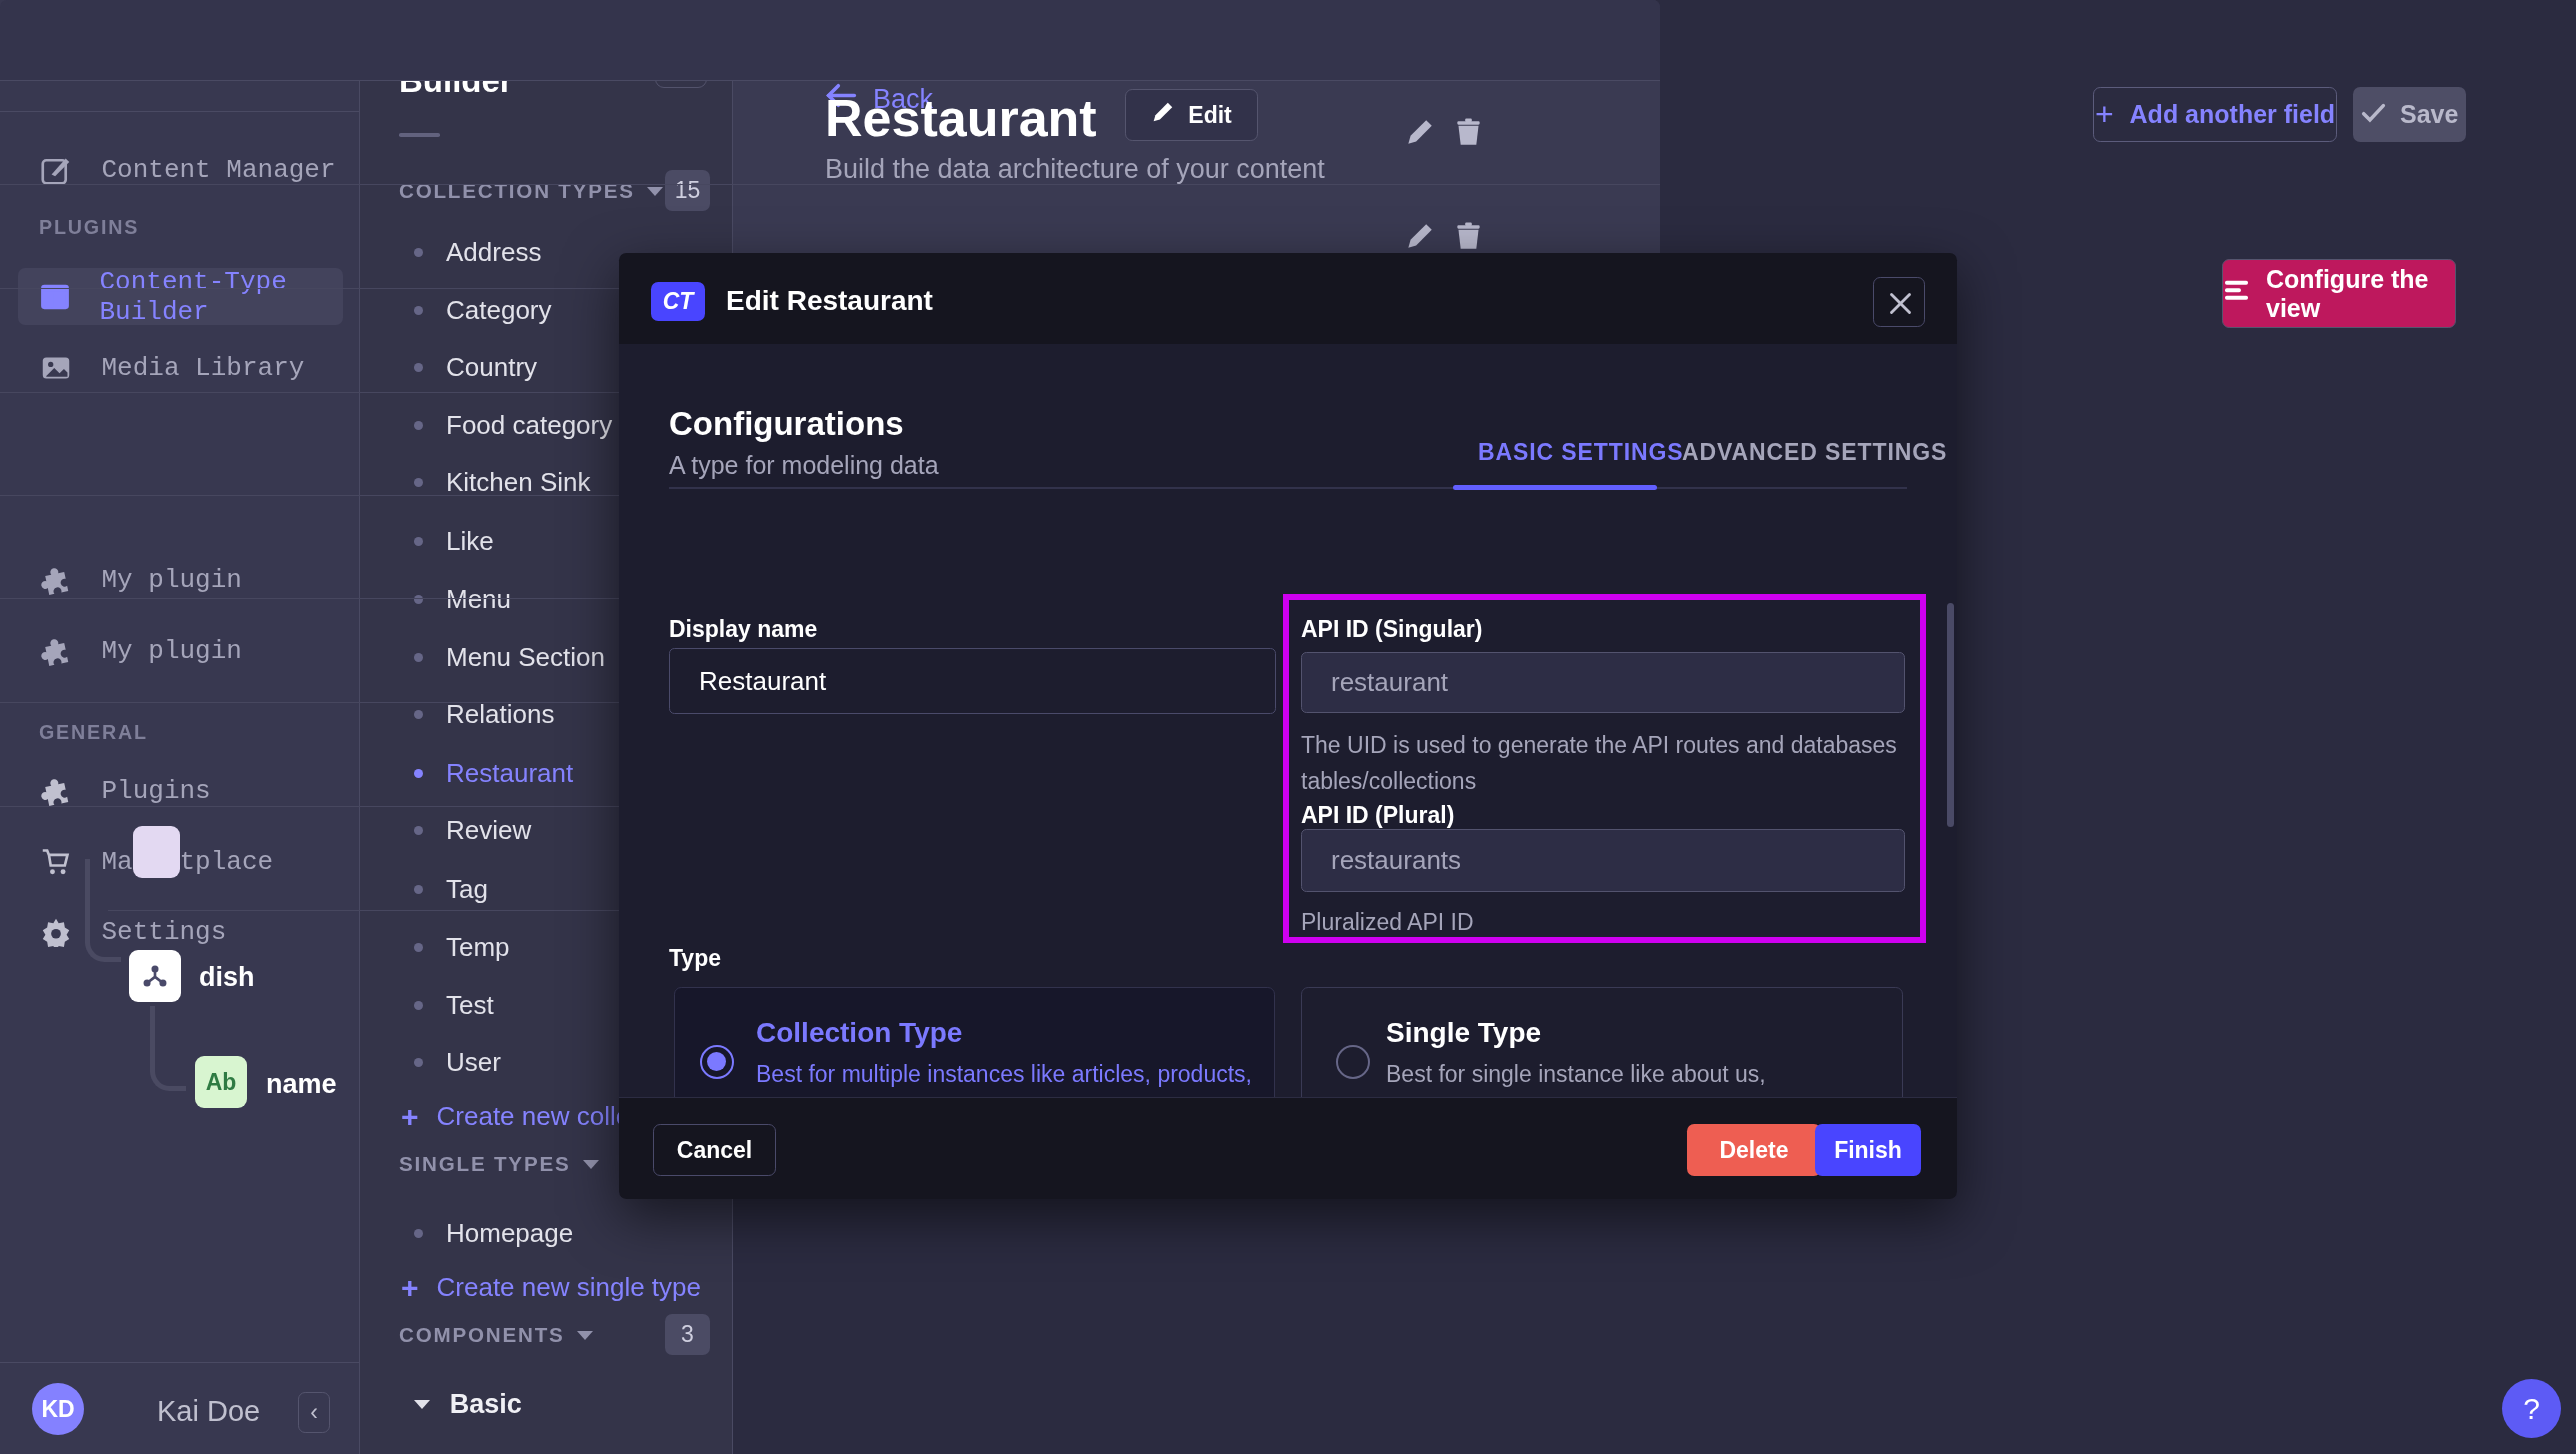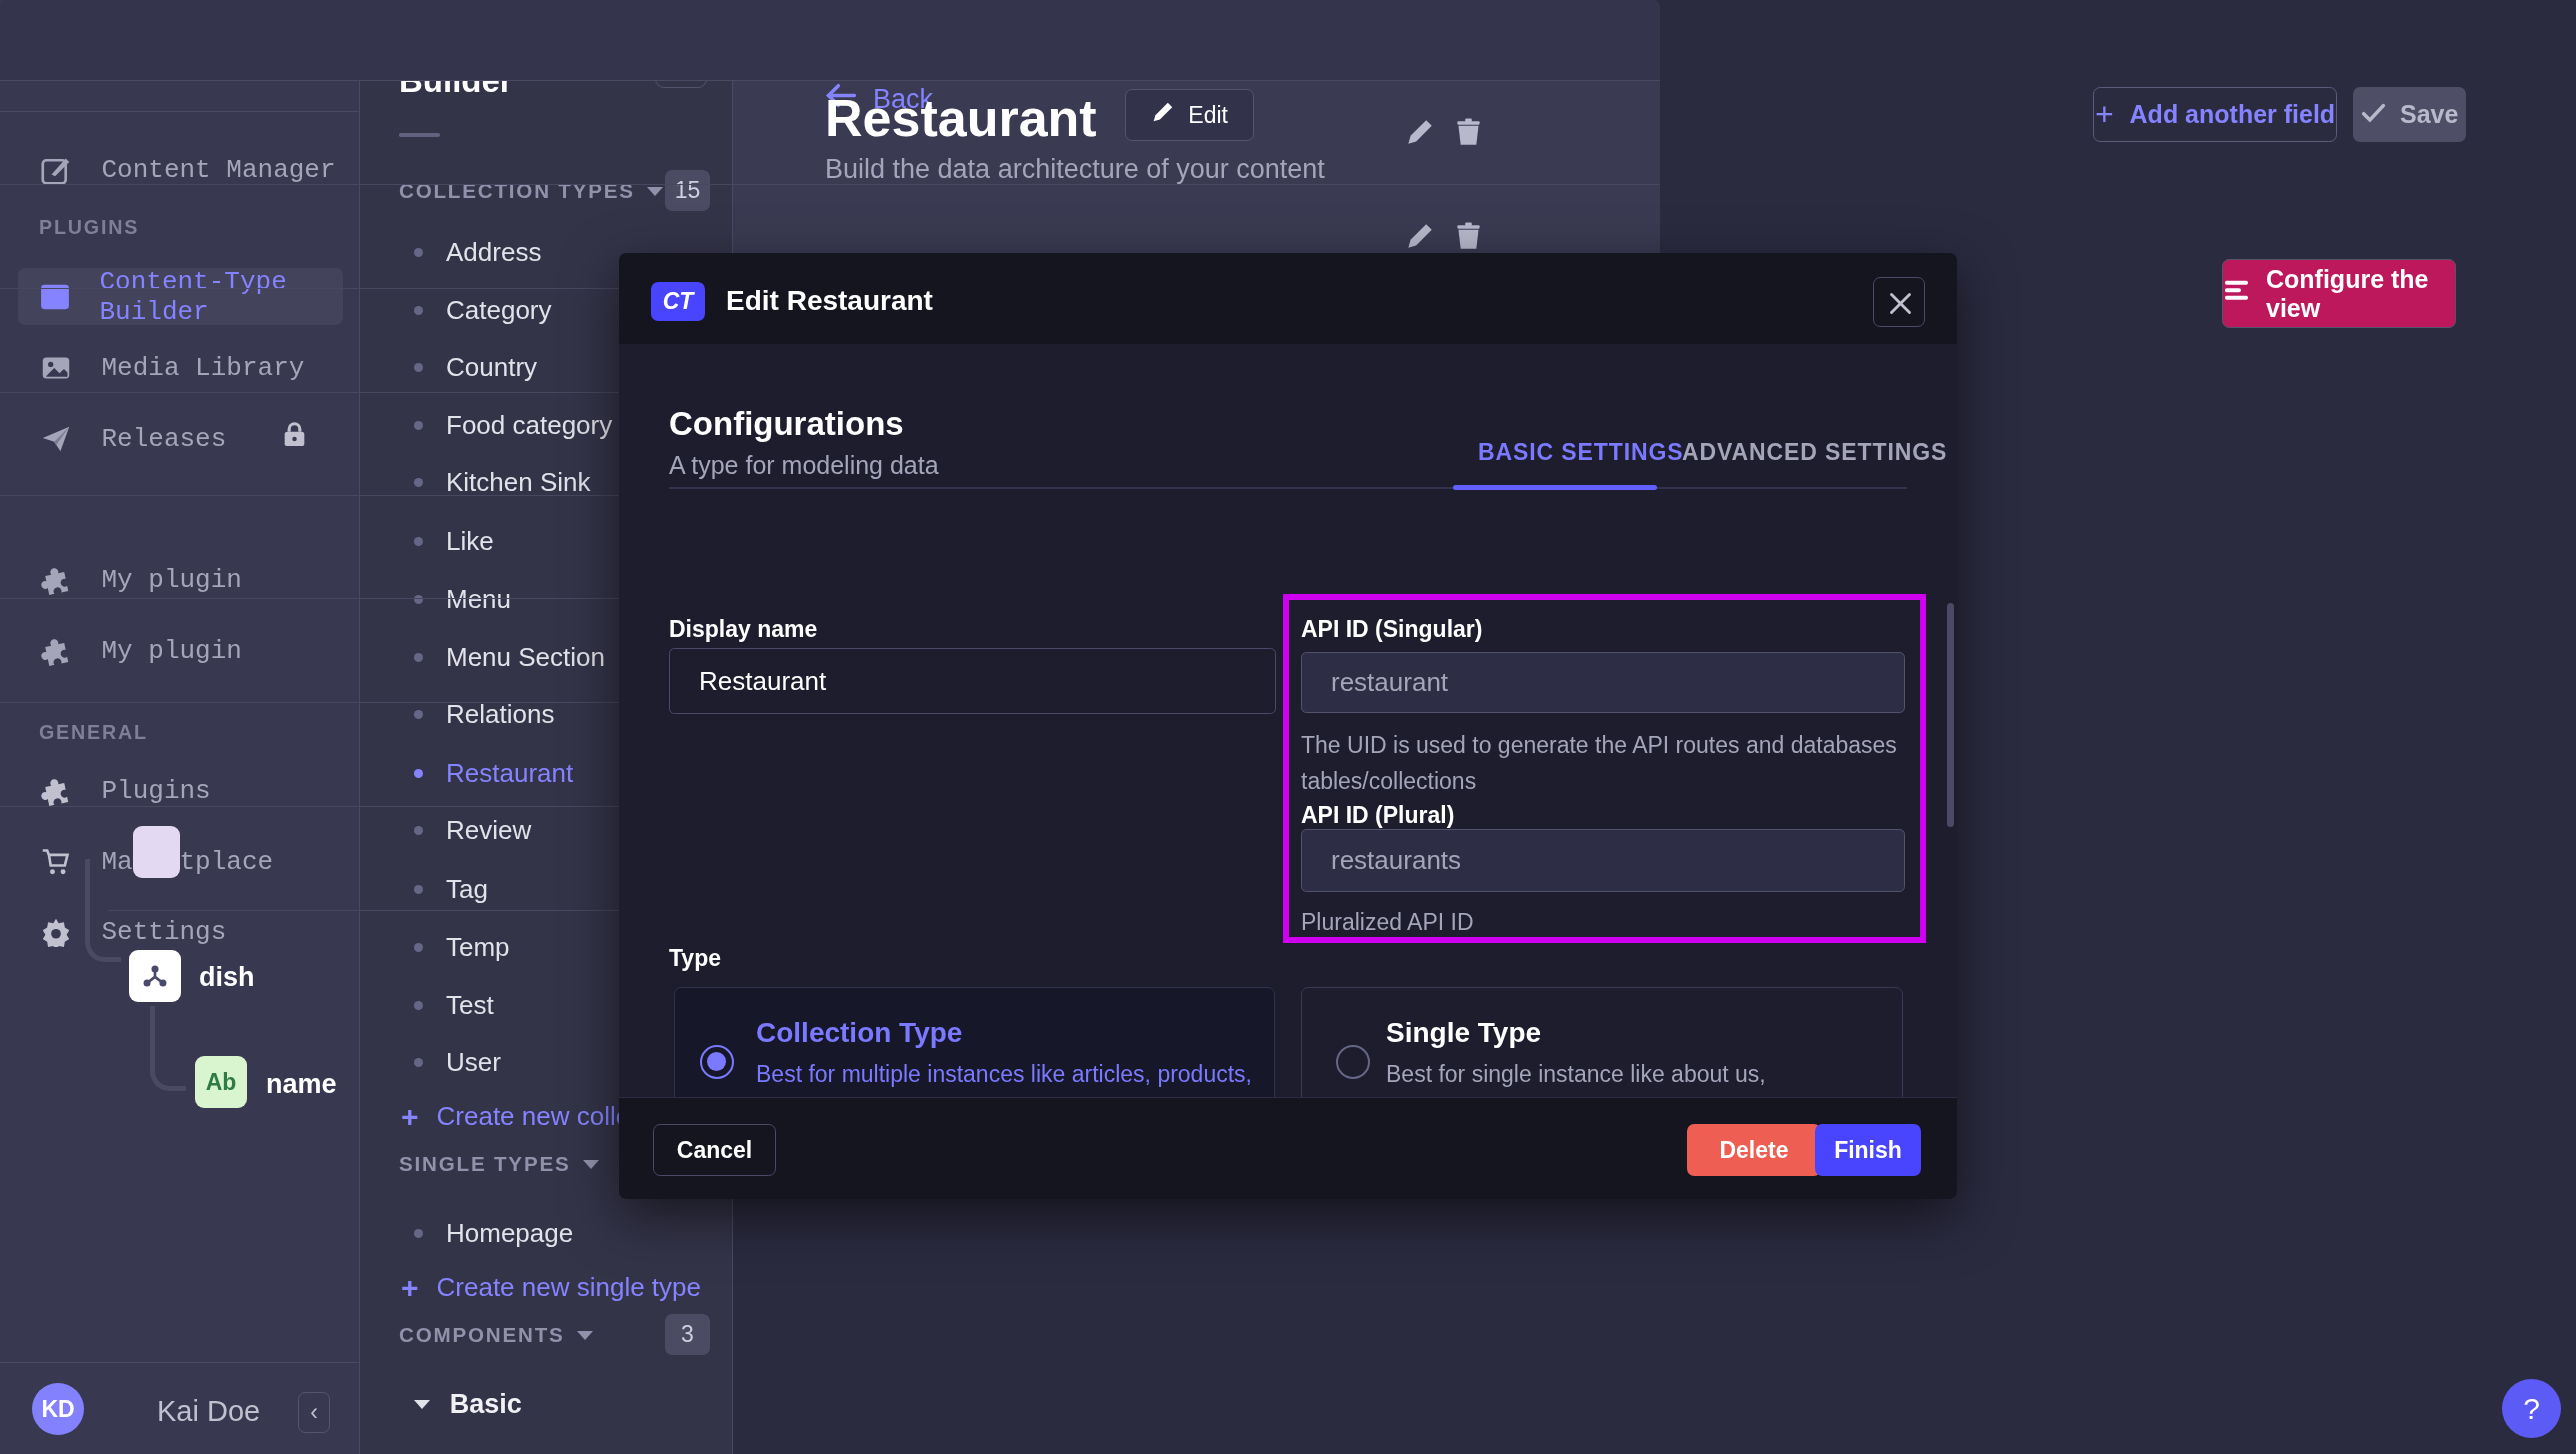--- a/index.html
+++ b/index.html
@@ -41,21 +41,21 @@
   .ct-item.active { color:#8583ff; }
   .ct-item.active .dot { background:#8583ff; }
   .create-link { left:41px; width:322px; height:39px; display:flex; align-items:center; gap:18px; color:#8583ff; font-size:26px; white-space:nowrap; }
   .create-link .plus { font-size:30px; font-weight:bold; }
   .comp-group { left:54px; width:268px; height:39px; display:flex; align-items:center; gap:19.7px; color:#f0f0f5; font-size:27px; font-weight:bold; }
 
   
   .back-link { left:825px; top:82px; display:flex; align-items:center; gap:16px; color:#8583ff; font-size:27px; }
   .page-title { left:825px; top:88px; font-size:52px; font-weight:bold; color:#ffffff; }
   .edit-btn { left:1125px; top:89px; height:52px; padding:0 25px; border:0.9px solid #55556e; border-radius:7.2px;
-    display:flex; align-items:center; gap:14.3px; color:#fff; font-size:23px; font-weight:normal; background:#32324a; }
+    display:flex; align-items:center; gap:14.3px; color:#fff; font-size:23px; font-weight:bold; background:#32324a; }
   .page-sub { left:825px; top:154px; font-size:27px; color:#a5a5ba; }
   .add-field-btn { left:2093px; top:87px; width:244px; height:55px; border:0.9px solid #5c5c7c; border-radius:7.2px;
     display:flex; align-items:center; justify-content:center; gap:16px; color:#8583ff; font-size:25px; font-weight:bold; }
   .add-field-btn .plus { font-size:32px; font-weight:normal; }
   .save-btn { left:2353px; top:87px; width:113px; height:55px; background:#4e4e66; border-radius:7.2px;
     display:flex; align-items:center; justify-content:center; gap:14.3px; color:#b9b9cb; font-size:25px; font-weight:bold; }
   .configure-btn { left:2222px; top:259px; width:234px; height:69px; border:0.9px solid #55556e; border-radius:7.2px;
     display:flex; align-items:center; justify-content:center; gap:16px; color:#fff; font-size:25px; font-weight:bold; background:#be185d; }
 
   
@@ -154,36 +154,20 @@
       <span class="nicon">
         <svg width="30" height="30" viewBox="0 0 34 34">
             <rect x="2" y="5" width="30" height="24" rx="4" fill="#a5a5ba"></rect>
             <circle cx="11" cy="13" r="3" fill="#383850"></circle>
             <path d="M6 26 L15 17 L21 23 L26 18 L30 22 V27 H6z" fill="#383850"></path>
           </svg>
       </span>
       <span>Media Library</span>
     </div>
 
-    <div class="nav-item abs" style="top:410px">
-      <span class="nicon">
-        <svg width="30" height="30" viewBox="0 0 34 34">
-            <path d="M2 16 L32 3 L22 31 L15 20 z" fill="#a5a5ba"></path>
-            <path d="M15 20 L32 3 L17 24 z" fill="#7c7c94"></path>
-          </svg>
-      </span>
-      <span>Releases</span>
-      <span class="lock">
-        <svg width="25" height="27" viewBox="0 0 28 30">
-            <rect x="3" y="12" width="22" height="16" rx="3" fill="#c0c0cf"></rect>
-            <path d="M8 12 V9 a6 6 0 0 1 12 0 v3" fill="none" stroke="#c0c0cf" stroke-width="3.5"></path>
-            <circle cx="14" cy="20" r="2.5" fill="#383850"></circle>
-          </svg>
-      </span>
-    </div>
 
 
     <div class="nav-item abs" style="top:551px">
       <span class="nicon">
         <svg width="30" height="30" viewBox="0 0 34 34">
             <path d="M6 10 h7 a4.5 4.5 0 1 1 8 0 h7 v8 a4.5 4.5 0 1 0 0 8 v6 h-8 a4.5 4.5 0 1 0 -8 0 H6 v-8 a4.5 4.5 0 1 1 0 -8 z" fill="#a5a5ba" transform="rotate(-12 17 17)"></path>
           </svg>
       </span>
       <span>My plugin</span>
     </div>

